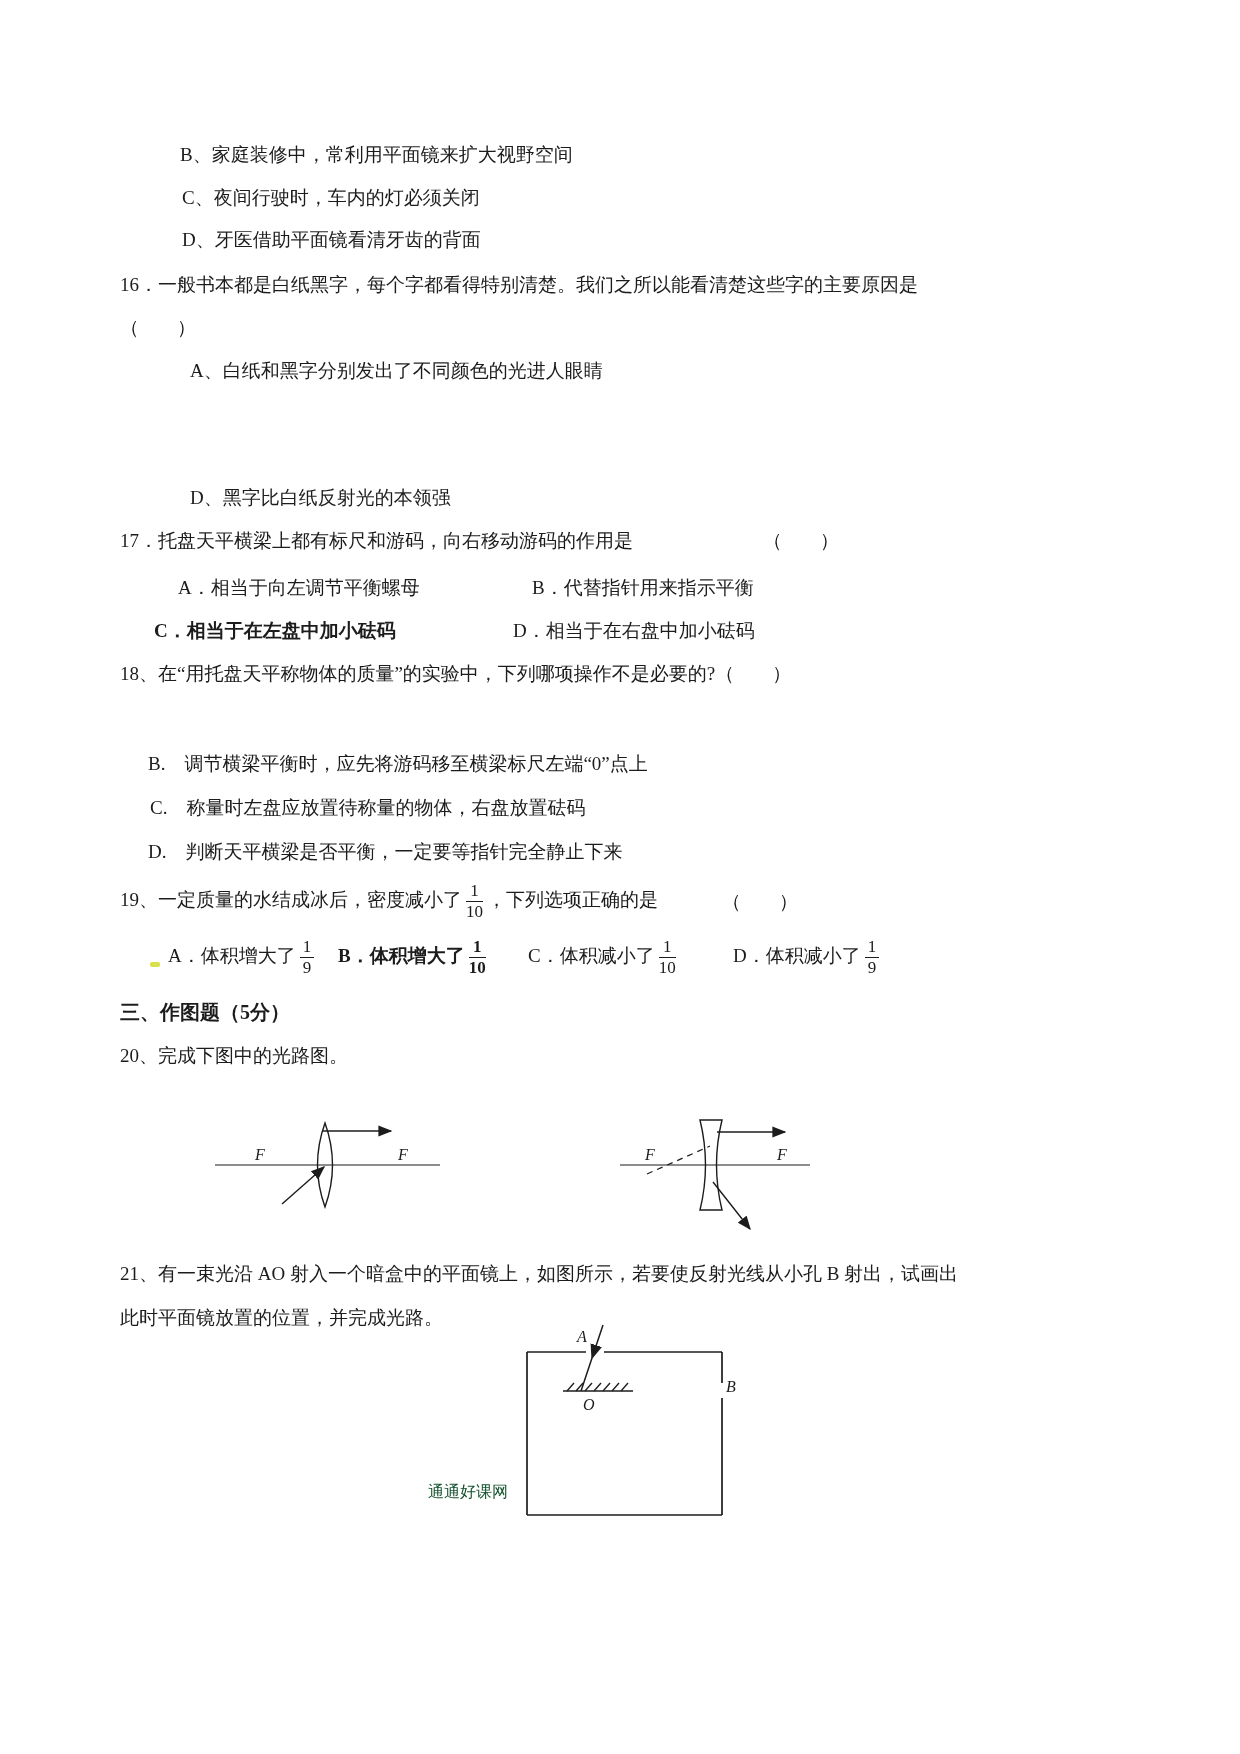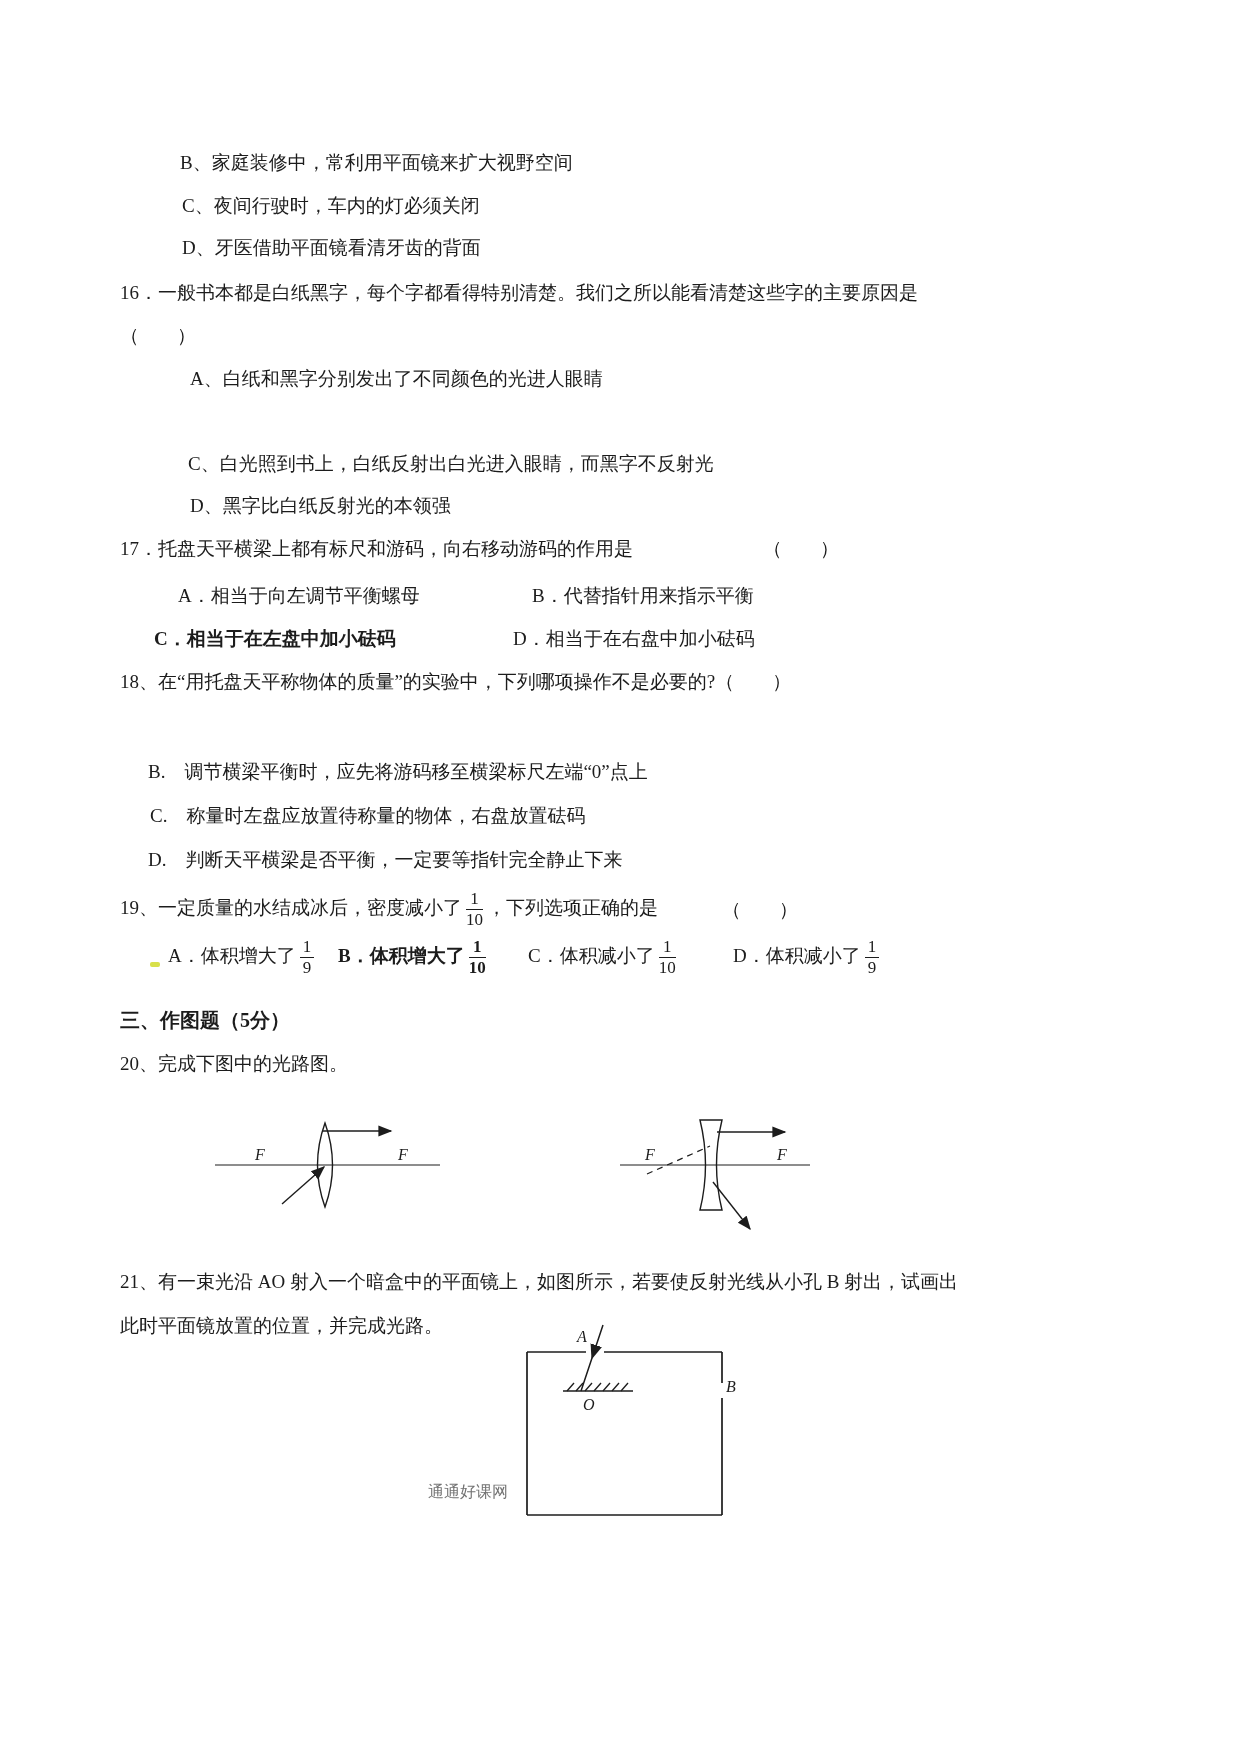--- a/index.html
+++ b/index.html
@@ -5,47 +5,46 @@
   html,body { margin:0; padding:0; background:#ffffff; }
   .page {
     position:relative;
     width:1240px; height:1754px;
     background:#ffffff;
     font-family:"Liberation Serif", serif;
     color:#1c1c1c;
     font-size:19px;
     overflow:hidden;
   }
-  .line { position:absolute; white-space:nowrap; line-height:1.25;margin-top:8px; }
+  .line { position:absolute; white-space:nowrap; line-height:1.25; }
   .sec-title { font-weight:bold; font-size:20px; }
   .frac {
     display:inline-block; text-align:center; vertical-align:middle;
     font-size:17px; line-height:1.05; margin:0 4px;
   }
   .frac .fnum { display:block; border-bottom:1.5px solid #1c1c1c; padding:0 3px 1px; }
   .frac .fden { display:block; padding-top:1px; }
   .opt-group { position:absolute; white-space:nowrap; }
   svg { position:absolute; overflow:visible; }
   svg text { font-family:"Liberation Serif", serif; font-style:italic; fill:#1c1c1c; }
-  .watermark { position:absolute; color:#737373; font-size:16px; }
+  .watermark { position:absolute; color:#14532d; font-size:16px; }
   .artifact { position:absolute; width:10px; height:5px; background:#d8e04a; border-radius:2px; }
 </style>
 </head>
 <body>
 
 <div class="page">
 
   <div class="line" style="left:180px; top:143px;">B、家庭装修中，常利用平面镜来扩大视野空间</div>
   <div class="line" style="left:182px; top:186px;">C、夜间行驶时，车内的灯必须关闭</div>
   <div class="line" style="left:182px; top:228px;">D、牙医借助平面镜看清牙齿的背面</div>
 
   <div class="line" style="left:120px; top:273px;">16．一般书本都是白纸黑字，每个字都看得特别清楚。我们之所以能看清楚这些字的主要原因是</div>
   <div class="line" style="left:120px; top:316px;">（　　）</div>
   <div class="line" style="left:190px; top:359px;">A、白纸和黑字分别发出了不同颜色的光进人眼睛</div>
-  <div class="line" style="left:188px; top:444px;">C、白光照到书上，白纸反射出白光进入眼睛，而黑字不反射光</div>
   <div class="line" style="left:190px; top:486px;">D、黑字比白纸反射光的本领强</div>
 
   <div class="line" style="left:120px; top:529px;">17．托盘天平横梁上都有标尺和游码，向右移动游码的作用是</div>
   <div class="line" style="left:763px; top:529px;">（　　）</div>
   <div class="line" style="left:178px; top:576px;">A．相当于向左调节平衡螺母</div>
   <div class="line" style="left:532px; top:576px;">B．代替指针用来指示平衡</div>
   <div class="line" style="left:154px; top:619px;font-weight:bold;">C．相当于在左盘中加小砝码</div>
   <div class="line" style="left:513px; top:619px;">D．相当于在右盘中加小砝码</div>
 
   <div class="line" style="left:120px; top:662px;">18、在“用托盘天平称物体的质量”的实验中，下列哪项操作不是必要的?（　　）</div>

